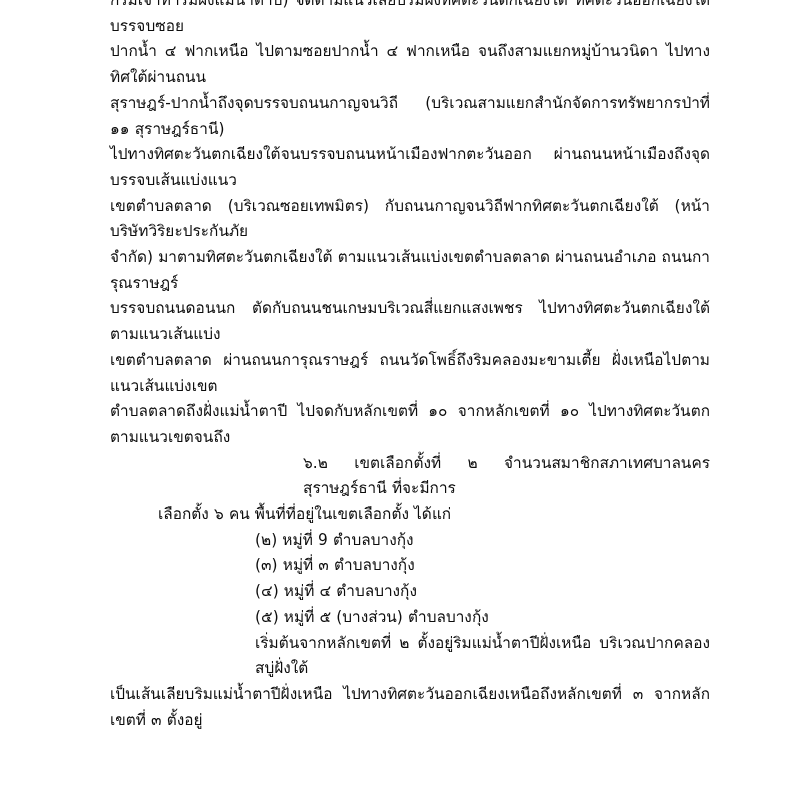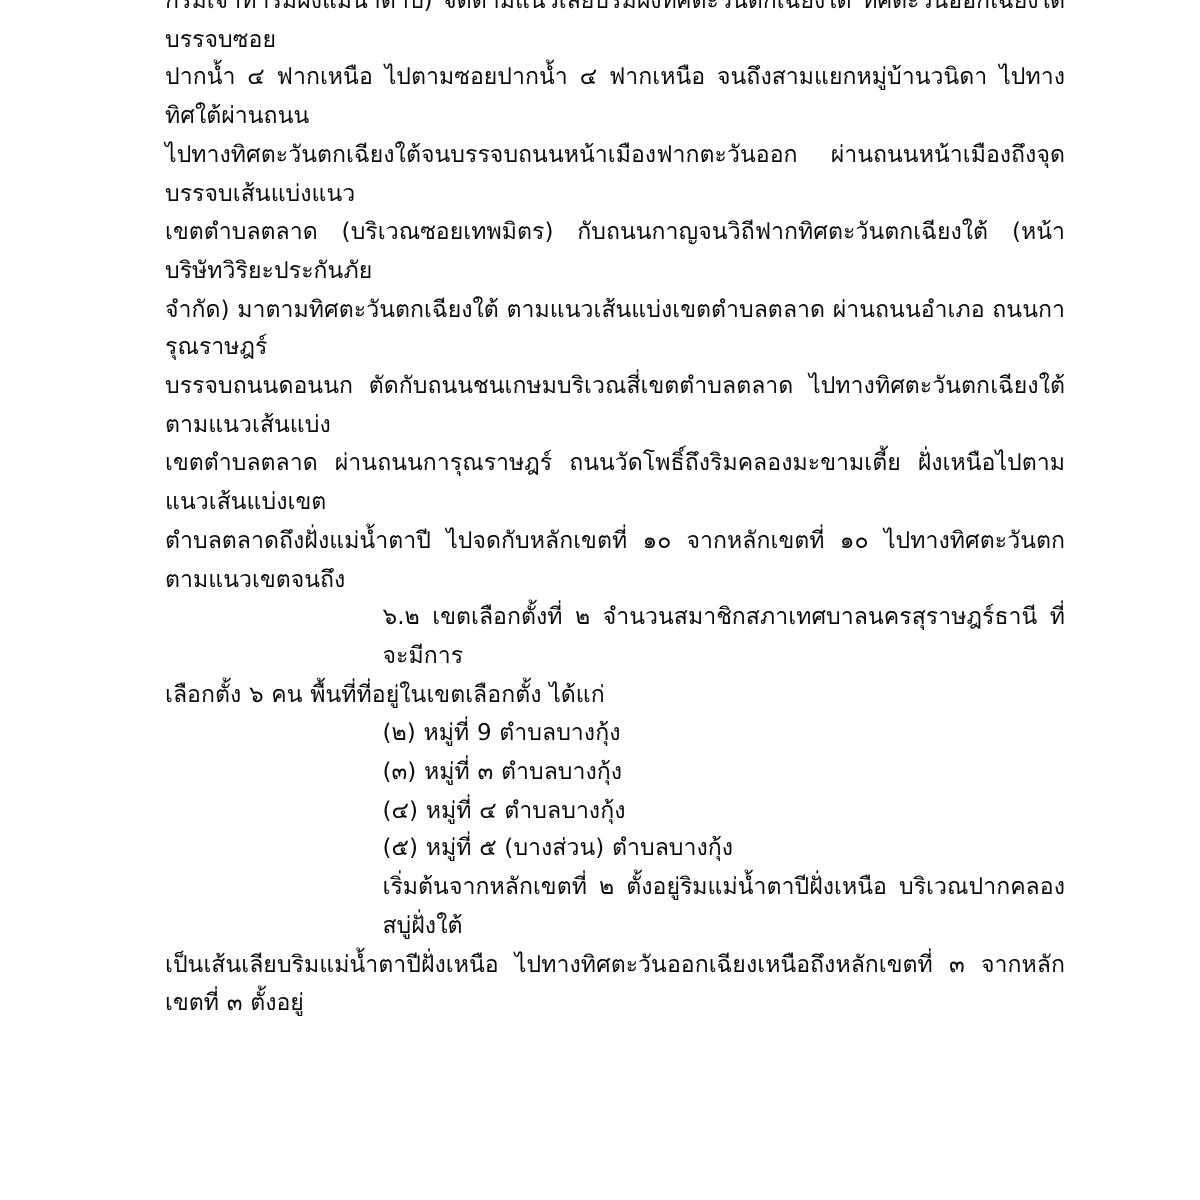--- a/index.html
+++ b/index.html
@@ -44,20 +44,21 @@
     text-justify: inter-word;
   }
 
   
   p.body-para {
     text-indent: 0;
   }
 
   p.indent-para {
     text-indent: 0;
+    margin-left: 48px;
   }
 
   .runon {
     display: block;
   }
 
   
   .section-line {
     padding-left: 145px;
   }
@@ -90,24 +91,25 @@
 
 <div id="page">
   <div id="text-column">
 
     <p class="body-para">
       <span class="runon">กรมเจ้าท่าริมฝั่งแม่น้ำตาปี) จดตามแนวเลียบริมฝั่งทิศตะวันตกเฉียงใต้ ทิศตะวันออกเฉียงใต้ บรรจบซอย</span>
     </p>
 
     <p class="body-para">
       <span class="runon">ปากน้ำ ๔ ฟากเหนือ ไปตามซอยปากน้ำ ๔ ฟากเหนือ จนถึงสามแยกหมู่บ้านวนิดา  ไปทางทิศใต้ผ่านถนน</span>
+      <span class="runon">สุราษฎร์-ปากน้ำถึงจุดบรรจบถนนกาญจนวิถี (บริเวณสามแยกสำนักจัดการทรัพยากรป่าที่ ๑๑ สุราษฎร์ธานี)</span>
       <span class="runon">ไปทางทิศตะวันตกเฉียงใต้จนบรรจบถนนหน้าเมืองฟากตะวันออก ผ่านถนนหน้าเมืองถึงจุดบรรจบเส้นแบ่งแนว</span>
       <span class="runon">เขตตำบลตลาด (บริเวณซอยเทพมิตร) กับถนนกาญจนวิถีฟากทิศตะวันตกเฉียงใต้ (หน้าบริษัทวิริยะประกันภัย</span>
       <span class="runon">จำกัด) มาตามทิศตะวันตกเฉียงใต้  ตามแนวเส้นแบ่งเขตตำบลตลาด ผ่านถนนอำเภอ ถนนการุณราษฎร์</span>
-      <span class="runon">บรรจบถนนดอนนก  ตัดกับถนนชนเกษมบริเวณสี่เขตตำบลตลาด ไปทางทิศตะวันตกเฉียงใต้ตามแนวเส้นแบ่ง</span>
+      <span class="runon">บรรจบถนนดอนนก  ตัดกับถนนชนเกษมบริเวณสี่แยกแสงเพชร ไปทางทิศตะวันตกเฉียงใต้ตามแนวเส้นแบ่ง</span>
       <span class="runon">เขตตำบลตลาด ผ่านถนนการุณราษฎร์ ถนนวัดโพธิ์ถึงริมคลองมะขามเตี้ย ฝั่งเหนือไปตามแนวเส้นแบ่งเขต</span>
       <span class="runon">ตำบลตลาดถึงฝั่งแม่น้ำตาปี ไปจดกับหลักเขตที่ ๑๐ จากหลักเขตที่ ๑๐ ไปทางทิศตะวันตกตามแนวเขตจนถึง</span>
     </p>
 
     <p class="indent-para">
       <span class="runon section-line">๖.๒ เขตเลือกตั้งที่ ๒ จำนวนสมาชิกสภาเทศบาลนครสุราษฎร์ธานี  ที่จะมีการ</span>
       <span class="runon">เลือกตั้ง ๖ คน พื้นที่ที่อยู่ในเขตเลือกตั้ง ได้แก่</span>
     </p>
 
     <ul class="moo-list">

